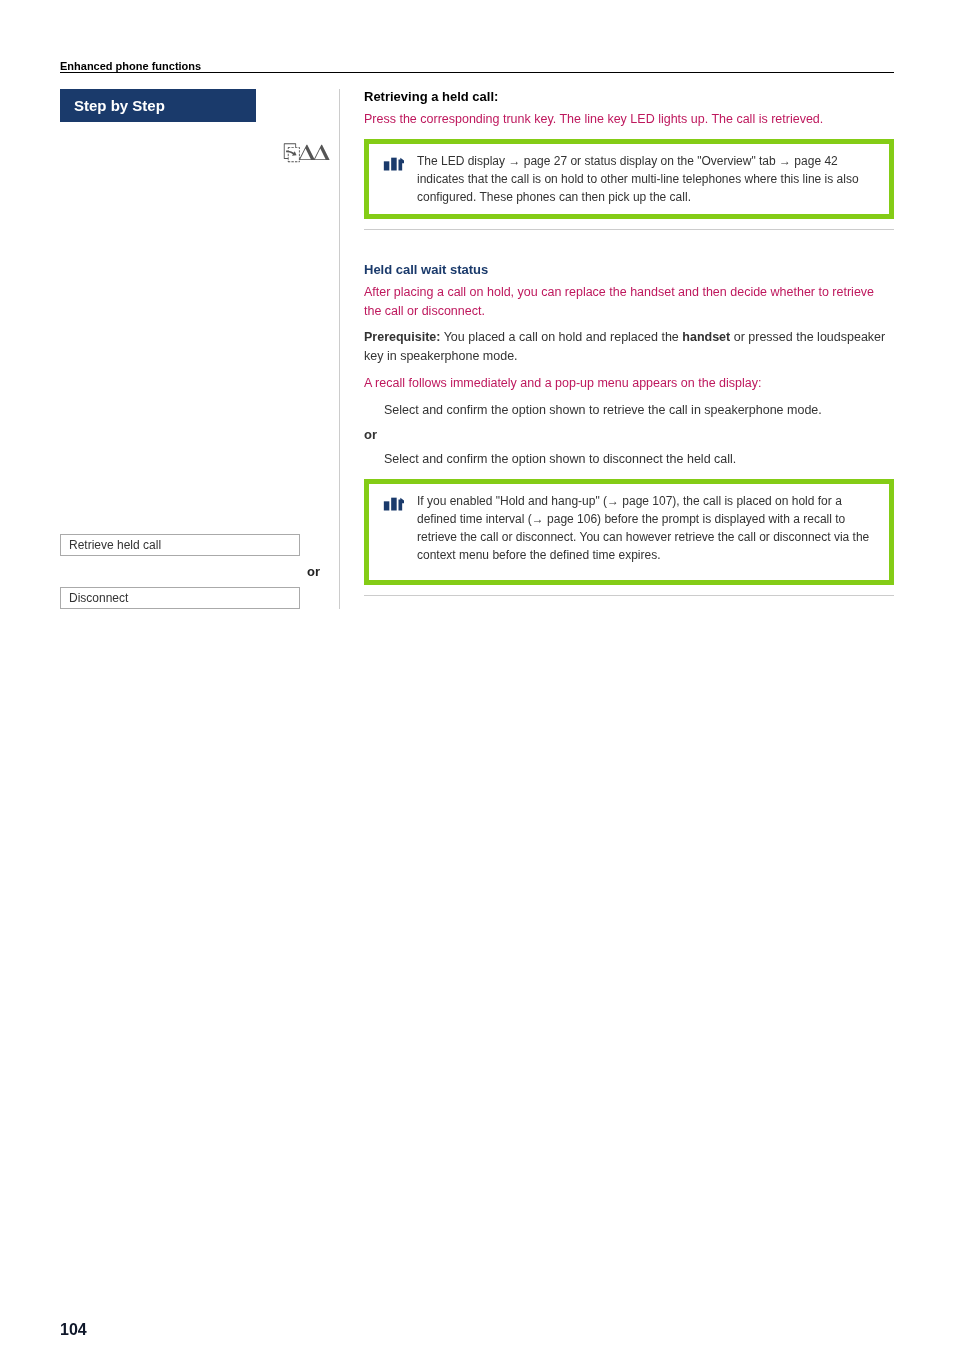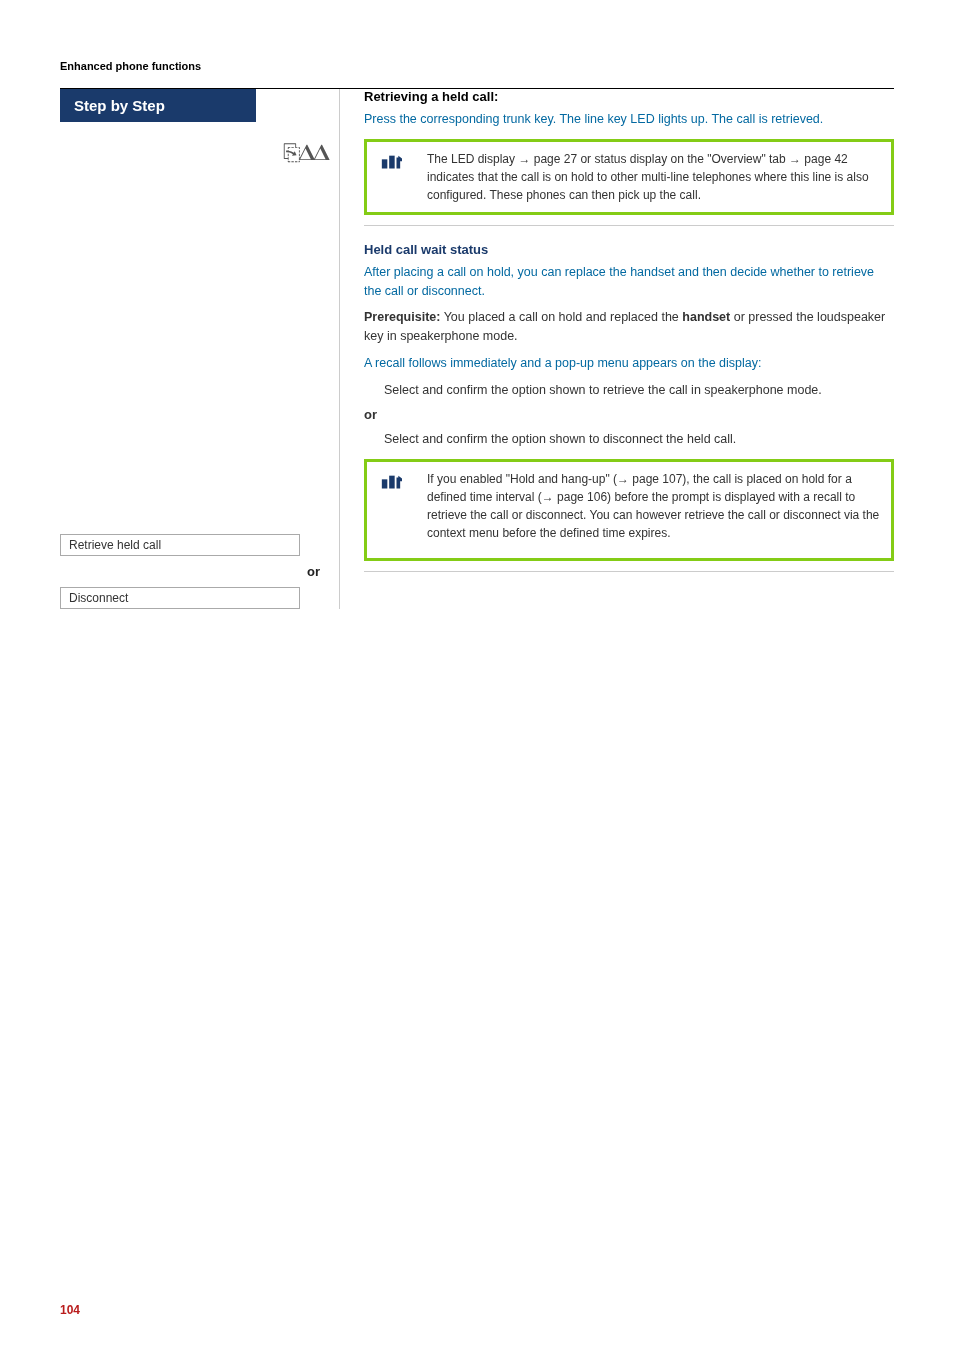--- a/index.html
+++ b/index.html
@@ -22,21 +22,22 @@
       min-height: 1351px;
       padding: 60px 60px 40px 60px;
       position: relative;
     }
 
     .section-header {
       font-size: 11px;
       font-weight: bold;
       color: #000;
       border-bottom: 1px solid #000;
-      padding-bottom: 16px;
+      padding-bottom: 0;
+      margin-bottom: 16px;
     }
 
     .content-wrapper {
       display: flex;
       flex-direction: row;
       gap: 0;
     }
 
     .left-col {
       width: 280px;
@@ -88,37 +89,37 @@
       font-size: 13px;
       color: #000;
       margin-bottom: 6px;
     }
 
     .section-subtitle {
       font-weight: bold;
       font-size: 13px;
       color: #1a3a6b;
       margin-bottom: 6px;
-      margin-top: 16px;
+      margin-top: 32px;
     }
 
     .body-text {
       font-size: 12.5px;
-      color: #0369a1;
+      color: #be185d;
       line-height: 1.5;
       margin-bottom: 8px;
     }
 
     .info-box {
       display: flex;
       flex-direction: row;
-      border: 3px solid #84cc16;
+      border: 5px solid #84cc16;
       padding: 8px 10px;
       margin: 10px 0;
-      gap: 22px;
+      gap: 10px;
       align-items: flex-start;
     }
 
     .info-icon {
       width: 28px;
       min-width: 28px;
       display: flex;
       align-items: flex-start;
       justify-content: center;
       padding-top: 2px;
@@ -172,25 +173,25 @@
       line-height: 1.5;
       margin-bottom: 8px;
     }
 
     .bold {
       font-weight: bold;
     }
 
     .page-number {
       position: absolute;
-      bottom: 34px;
+      bottom: 12px;
       left: 60px;
-      font-size: 12px;
-      font-weight: bold;
-      color: #b91c1c;
+      font-size: 16px;
+      font-weight: bold;
+      color: #0f172a;
     }
   </style>
 </head>
 <body>
 
 <div class="page">
 
   <div class="section-header">Enhanced phone functions</div>
 
   <div class="content-wrapper">

